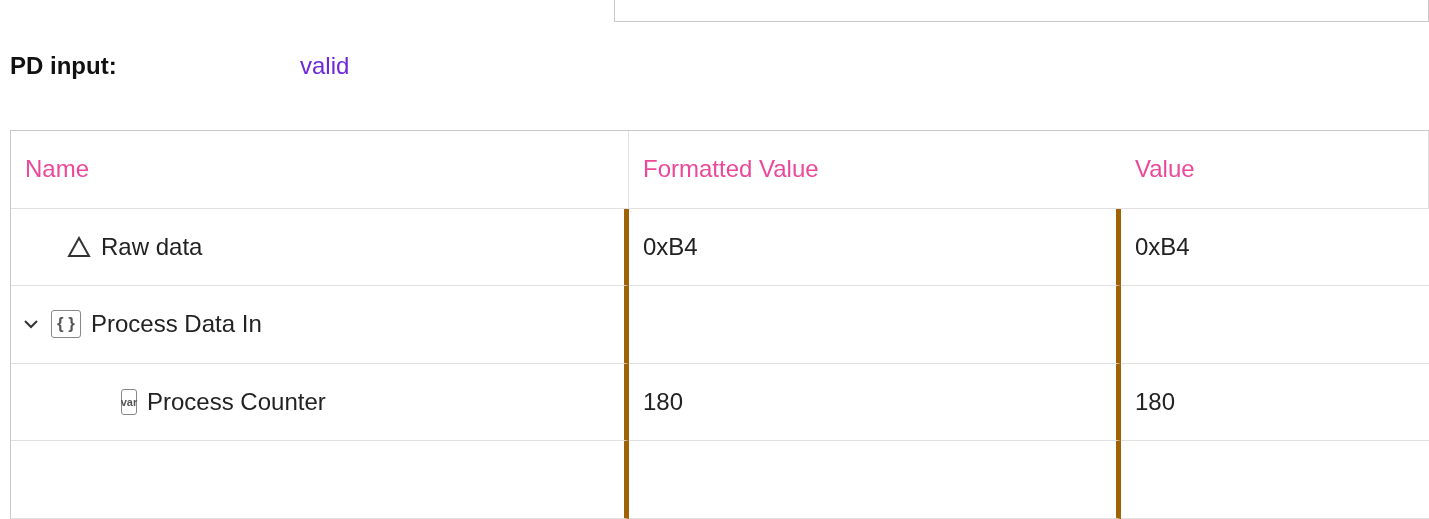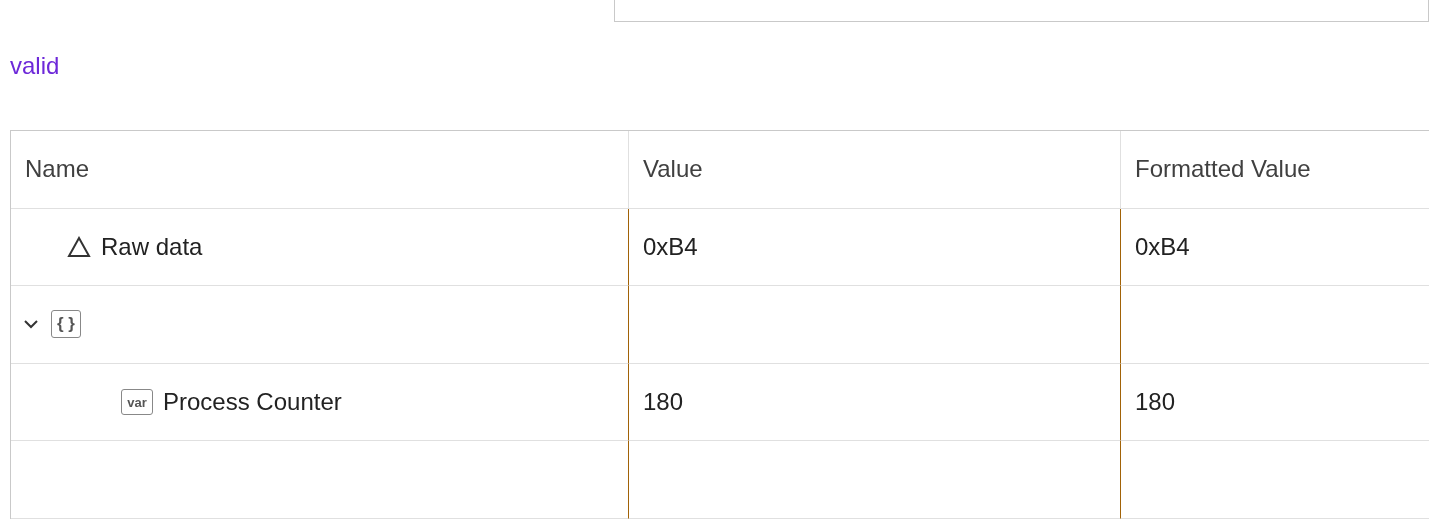--- a/index.html
+++ b/index.html
@@ -47,24 +47,24 @@
   }
   .hdr, .cell {
     padding: 10px 14px;
     border-bottom: 1px solid #e0e0e0;
     display: flex;
     align-items: center;
     min-height: 76px;
   }
   .hdr {
     font-weight: 400;
-    color: #404040;
+    color: #ec4899;
     border-right: 1px solid #e0e0e0;
   }
-  .cell { border-right: 1px solid #a16207; }
+  .cell { border-right: 5px solid #a16207; }
   .last-col { border-right: none; }
 
   .name-cell {
     display: flex;
     align-items: center;
     gap: 10px;
   }
   .indent-1 { padding-left: 56px; }
   .indent-0 { padding-left: 10px; }
   .indent-2 { padding-left: 110px; }
@@ -80,61 +80,63 @@
     display: inline-flex;
     align-items: center; justify-content: center;
     font-size: 17px;
     font-weight: 600;
     color: #555;
     background: #fff;
   }
   .var-icon {
     border: 1px solid #888;
     border-radius: 3px;
-    width: 32px; height: 26px;
+    width: 16px; height: 26px;
     display: inline-flex;
     align-items: center; justify-content: center;
-    font-size: 13px;
+    font-size: 11px;
     font-weight: 600;
     color: #555;
     background: #fff;
   }
 </style>
 </head>
 <body>
 
 <div class="top-empty-box"></div>
 
 <div class="header-row">
+  <span class="pd-input-label">PD input:</span>
   <span class="validity-value">valid</span>
 </div>
 
 <div class="grid">
   <div class="hdr">Name</div>
+  <div class="hdr last-col">Formatted Value</div>
   <div class="hdr">Value</div>
-  <div class="hdr last-col">Formatted Value</div>
 
   <div class="cell name-cell indent-1">
     <span class="triangle-icon">
       <svg width="24" height="22" viewBox="0 0 24 22">
           <path d="M12 2 L22 20 L2 20 Z" fill="none" stroke="#333" stroke-width="2"></path>
         </svg>
     </span>
     <span>Raw data</span>
   </div>
   <div class="cell">0xB4</div>
   <div class="cell last-col">0xB4</div>
 
   <div class="cell name-cell indent-0">
     <span class="chevron">
       <svg width="18" height="18" viewBox="0 0 18 18">
           <path d="M3 6 L9 12 L15 6" fill="none" stroke="#333" stroke-width="2"></path>
         </svg>
     </span>
     <span class="braces-icon">{ }</span>
+    <span>Process Data In</span>
   </div>
   <div class="cell"></div>
   <div class="cell last-col"></div>
 
   <div class="cell name-cell indent-2">
     <span class="var-icon">var</span>
     <span>Process Counter</span>
   </div>
   <div class="cell">180</div>
   <div class="cell last-col">180</div>

